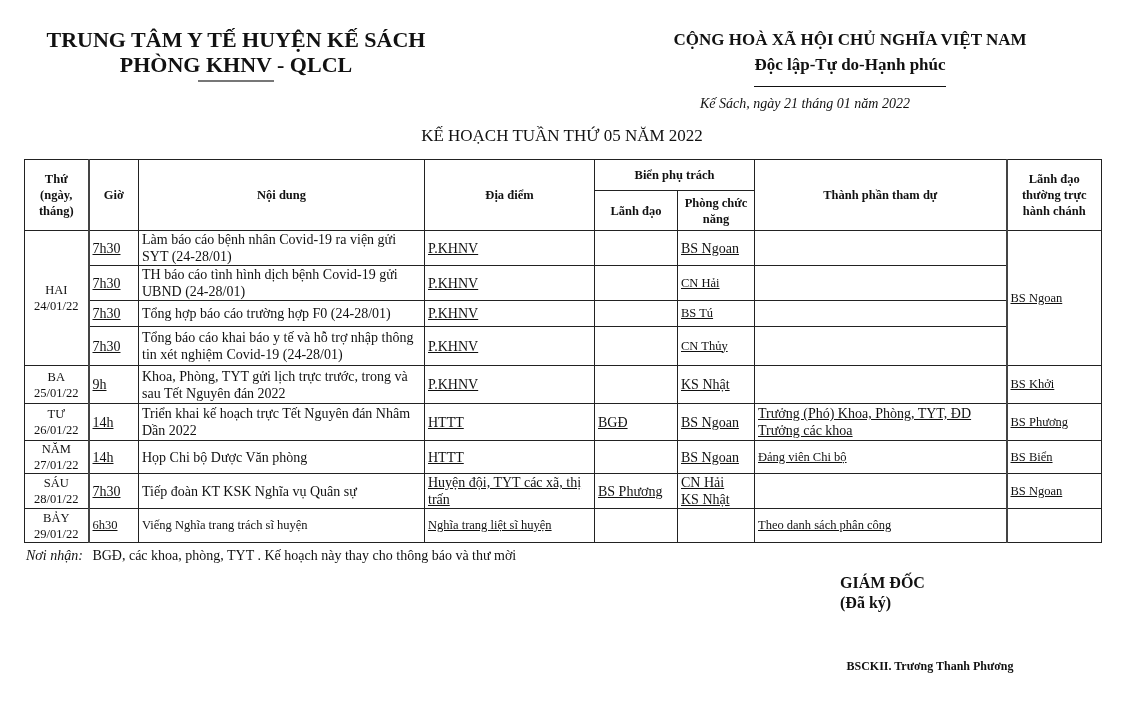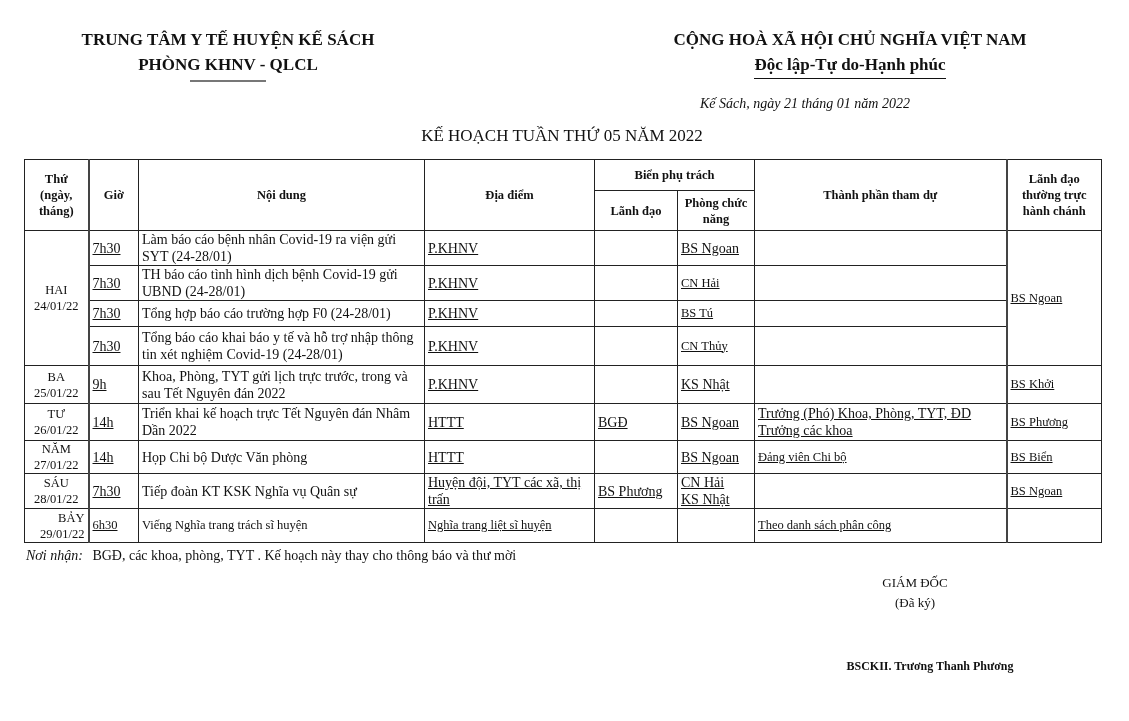--- a/index.html
+++ b/index.html
@@ -1,24 +1,24 @@
 <!DOCTYPE html>
 <html><head>
 <meta charset="utf-8">
 <style>
   html, body { margin: 0; padding: 0; background: #ffffff; }
   body {
     width: 1129px; height: 721px; position: relative; overflow: hidden;
     font-family: "Liberation Serif", "DejaVu Serif", serif; color: #111;
   }
   .abs { position: absolute; }
-  .hdr-left { left: 28px; top: 27px; width: 400px; text-align: center; font-weight: bold; font-size: 17px; line-height: 25px; }
+  .hdr-left { left: 36px; top: 27px; width: 400px; text-align: center; font-weight: bold; font-size: 22px; line-height: 25px; }
   .hdr-left .rule { width: 76px; height: 2px; background: #777; margin: 3px auto 0 auto; }
   .hdr-right { left: 620px; top: 27px; width: 460px; text-align: center; font-weight: bold; font-size: 17px; line-height: 25px; }
-  .hdr-right .motto { display: inline-block; border-bottom: 1.5px solid #111; padding-bottom: 1px; }
+  .hdr-right .motto { display: inline-block; border-bottom: 1.5px solid #111; padding-bottom: 9px; }
   .date-line { left: 700px; top: 96px; width: 340px; font-style: italic; font-size: 14px; }
   .doc-title { left: 24px; top: 126px; width: 1076px; text-align: center; font-weight: normal; font-size: 17px; }
 
   table.plan {
     position: absolute; left: 24px; top: 159px; width: 1077px;
     border-collapse: collapse; table-layout: fixed; font-size: 14px;
   }
   table.plan td, table.plan th {
     border: 1.5px solid #222; padding: 0 3px; vertical-align: middle; line-height: 17px;
     overflow: hidden;
@@ -26,21 +26,21 @@
   table.plan th { font-weight: bold; font-size: 12.5px; text-align: center; line-height: 16px; }
   table.plan td.c { text-align: left; text-decoration: underline; }
   table.plan td.l { text-align: left; }
   table.plan td.day { text-align: center; font-weight: normal; font-size: 12.5px; line-height: 16px; margin-top: 45px; }
   table.plan td.small { font-size: 12.5px; }
   table.plan tr.dot-bottom td.sub { border-bottom: 1px dotted #333; }
   .thick-l { border-left: 2.5px solid #444 !important; }
 
   .recipients { left: 26px; top: 548px; font-size: 14px; }
   .recipients .lbl { font-style: italic; margin-right: 6px; }
-  .sign-title { left: 840px; top: 573px; width: 150px; text-align: center; font-weight: normal; font-size: 13px; line-height: 20px; }
+  .sign-title { left: 840px; top: 573px; width: 150px; font-weight: bold; font-size: 16px; line-height: 20px; }
   .signer { left: 790px; top: 659px; width: 280px; text-align: center; font-weight: bold; font-size: 12px; }
 </style>
 </head>
 <body>
 
 <div class="abs hdr-left">
   <div>TRUNG TÂM Y TẾ HUYỆN KẾ SÁCH</div>
   <div>PHÒNG KHNV - QLCL</div>
   <div class="rule"></div>
 </div>
@@ -173,21 +173,21 @@
       <td class="c">BS Phương</td>
       <td class="c">
         <div>CN Hải</div>
         <div>KS Nhật</div>
       </td>
       <td class="c"></td>
       <td class="c small thick-l">BS Ngoan</td>
     </tr>
 
     <tr style="height:34px">
-      <td class="day" style="text-align:right">
+      <td class="day" style="text-align:center">
         <div>BẢY</div>
         <div>29/01/22</div>
       </td>
       <td class="c small thick-l">6h30</td>
       <td class="l small">Viếng Nghĩa trang trách sĩ huyện</td>
       <td class="c small">Nghĩa trang liệt sĩ huyện</td>
       <td class="c"></td>
       <td class="c"></td>
       <td class="c small">Theo danh sách phân công</td>
       <td class="c small thick-l"></td>

